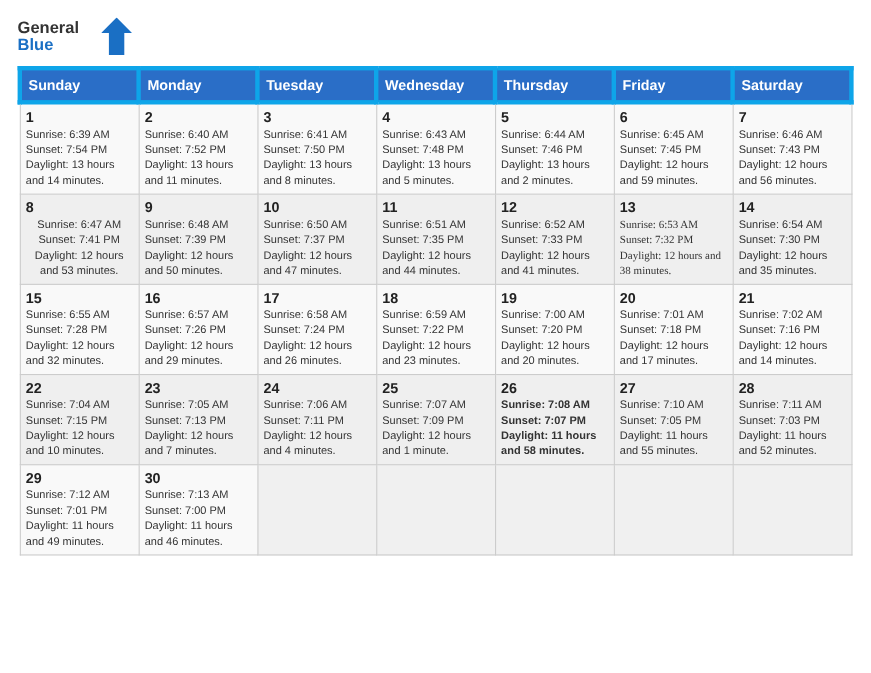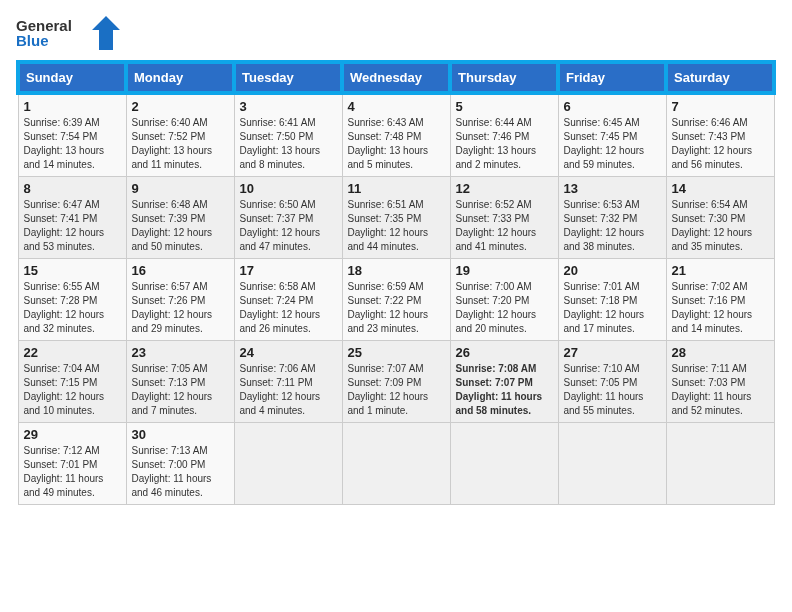--- a/index.html
+++ b/index.html
@@ -142,21 +142,21 @@
         <td>
           <div class="day-num">7</div>
           <div class="day-info" style="white-space: pre-line;">Sunrise: 6:46 AM
 Sunset: 7:43 PM
 Daylight: 12 hours and 56 minutes.</div>
         </td>
       </tr>
       <tr>
         <td>
           <div class="day-num">8</div>
-          <div class="day-info" style="white-space: pre-line;">Sunrise: 6:47 AM
+          <div class="day-info" style="white-space: pre-line; text-align: center;">Sunrise: 6:47 AM
 Sunset: 7:41 PM
 Daylight: 12 hours and 53 minutes.</div>
         </td>
         <td>
           <div class="day-num">9</div>
           <div class="day-info" style="white-space: pre-line;">Sunrise: 6:48 AM
 Sunset: 7:39 PM
 Daylight: 12 hours and 50 minutes.</div>
         </td>
         <td>
@@ -172,21 +172,21 @@
 Daylight: 12 hours and 44 minutes.</div>
         </td>
         <td>
           <div class="day-num">12</div>
           <div class="day-info" style="white-space: pre-line;">Sunrise: 6:52 AM
 Sunset: 7:33 PM
 Daylight: 12 hours and 41 minutes.</div>
         </td>
         <td>
           <div class="day-num">13</div>
-          <div class="day-info" style="white-space: pre-line;">Sunrise: 6:53 AM
+          <div class="day-info" style="white-space: pre-line; font-family: Liberation Serif, serif;">Sunrise: 6:53 AM
 Sunset: 7:32 PM
 Daylight: 12 hours and 38 minutes.</div>
         </td>
         <td>
           <div class="day-num">14</div>
           <div class="day-info" style="white-space: pre-line;">Sunrise: 6:54 AM
 Sunset: 7:30 PM
 Daylight: 12 hours and 35 minutes.</div>
         </td>
       </tr>

